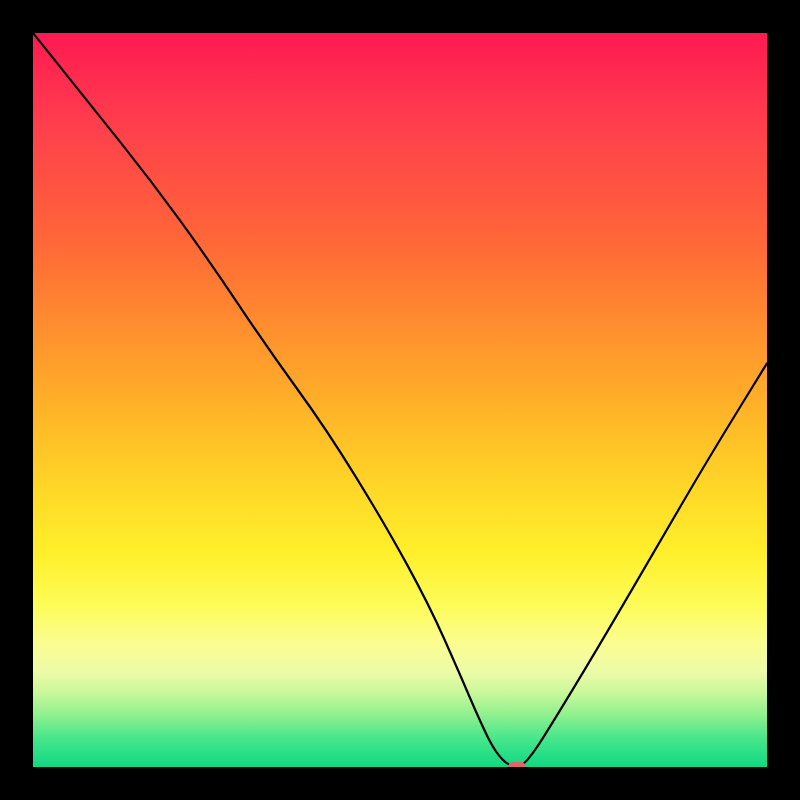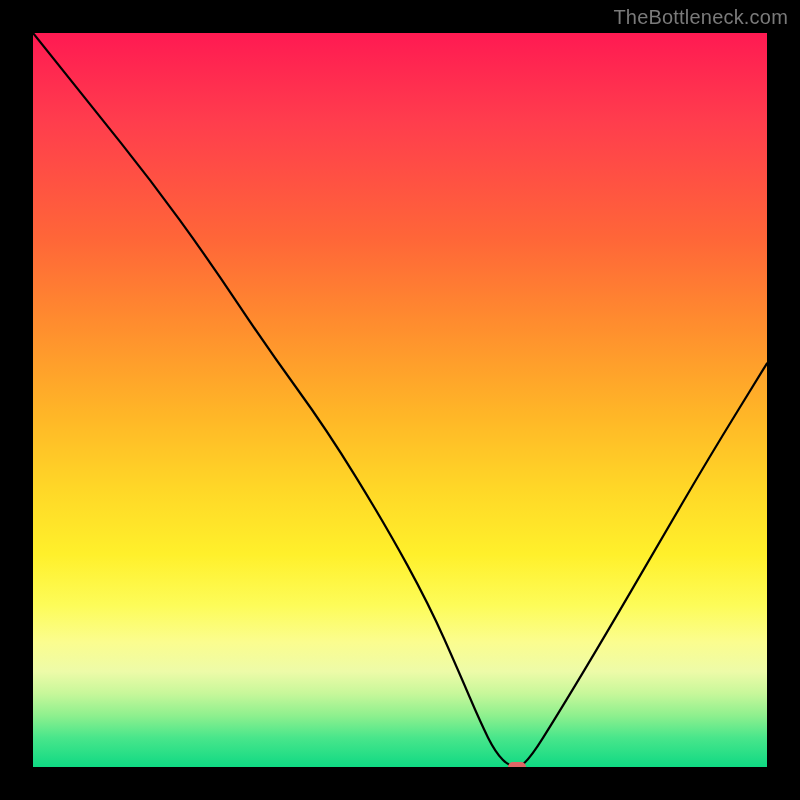--- a/index.html
+++ b/index.html
@@ -73,21 +73,20 @@
     font-size: 20px;
     letter-spacing: 0.2px;
     font-weight: 500;
   }
 </style>
 </head>
 <body>
 
 <div class="stage">
 
-  <div class="watermark">TheBottleneck.com</div>
 
   <div class="plot-area">
     <div class="gradient"></div>
 
     <svg class="curve-svg" viewBox="0 0 734 734" preserveAspectRatio="none">
       <path id="curve-path" d="M 0,0 Q 58.72,73.39999999999998 88.08,110.09999999999997 Q 117.44,146.79999999999995 146.8,187.17 Q 176.16,227.54000000000002 205.51999999999998,271.58000000000004 Q 234.88,315.62000000000006 264.24,355.99 Q 293.6,396.36 322.96000000000004,444.07 Q 352.32,491.78 374.34000000000003,532.15 Q 396.36,572.52 411.03999999999996,605.55 Q 425.71999999999997,638.58 436.73,664.27 Q 447.74,689.96 455.08000000000004,704.6400000000001 Q 462.42,719.32 469.76,726.6600000000001 Q 477.1,734 484.44000000000005,734 Q 491.78000000000003,734 510.13,704.64 Q 528.48,675.28 550.5,638.5799999999999 Q 572.52,601.88 598.21,557.8399999999999 Q 623.9,513.8 649.5899999999999,469.76 Q 675.28,425.72 704.64,378.01 T 734,330.29999999999995"></path>
     </svg>
 
     <div id="marker" class="marker" style="left: 484.44px; top: 734px; background: rgb(224, 102, 102);"></div>
   </div>

